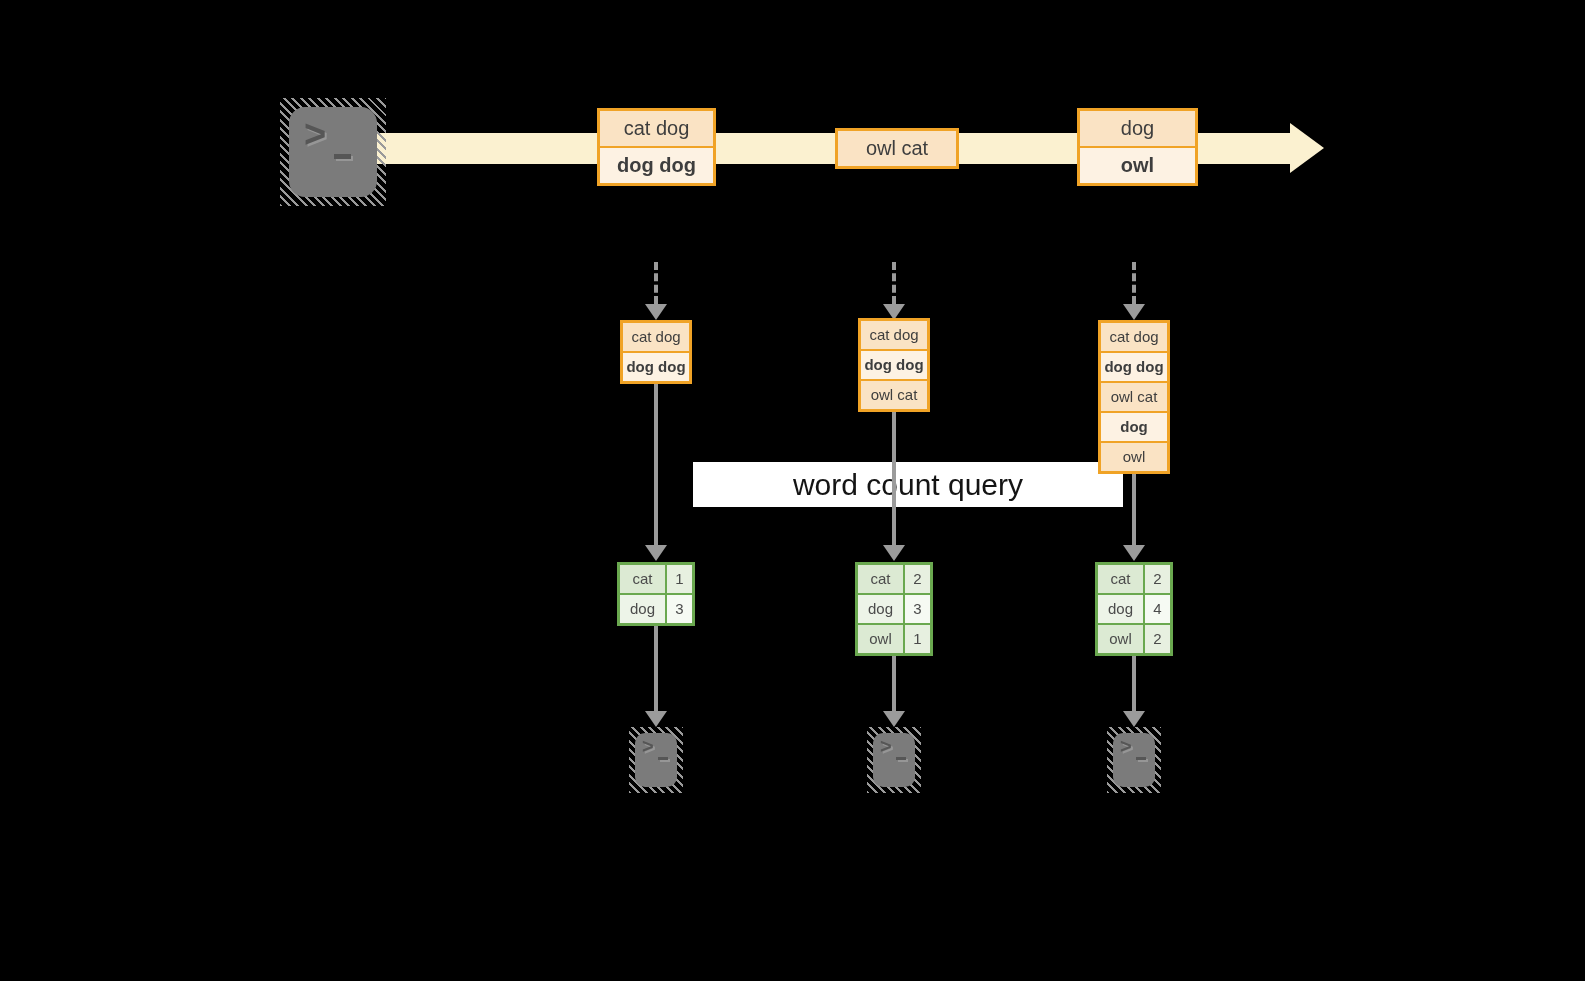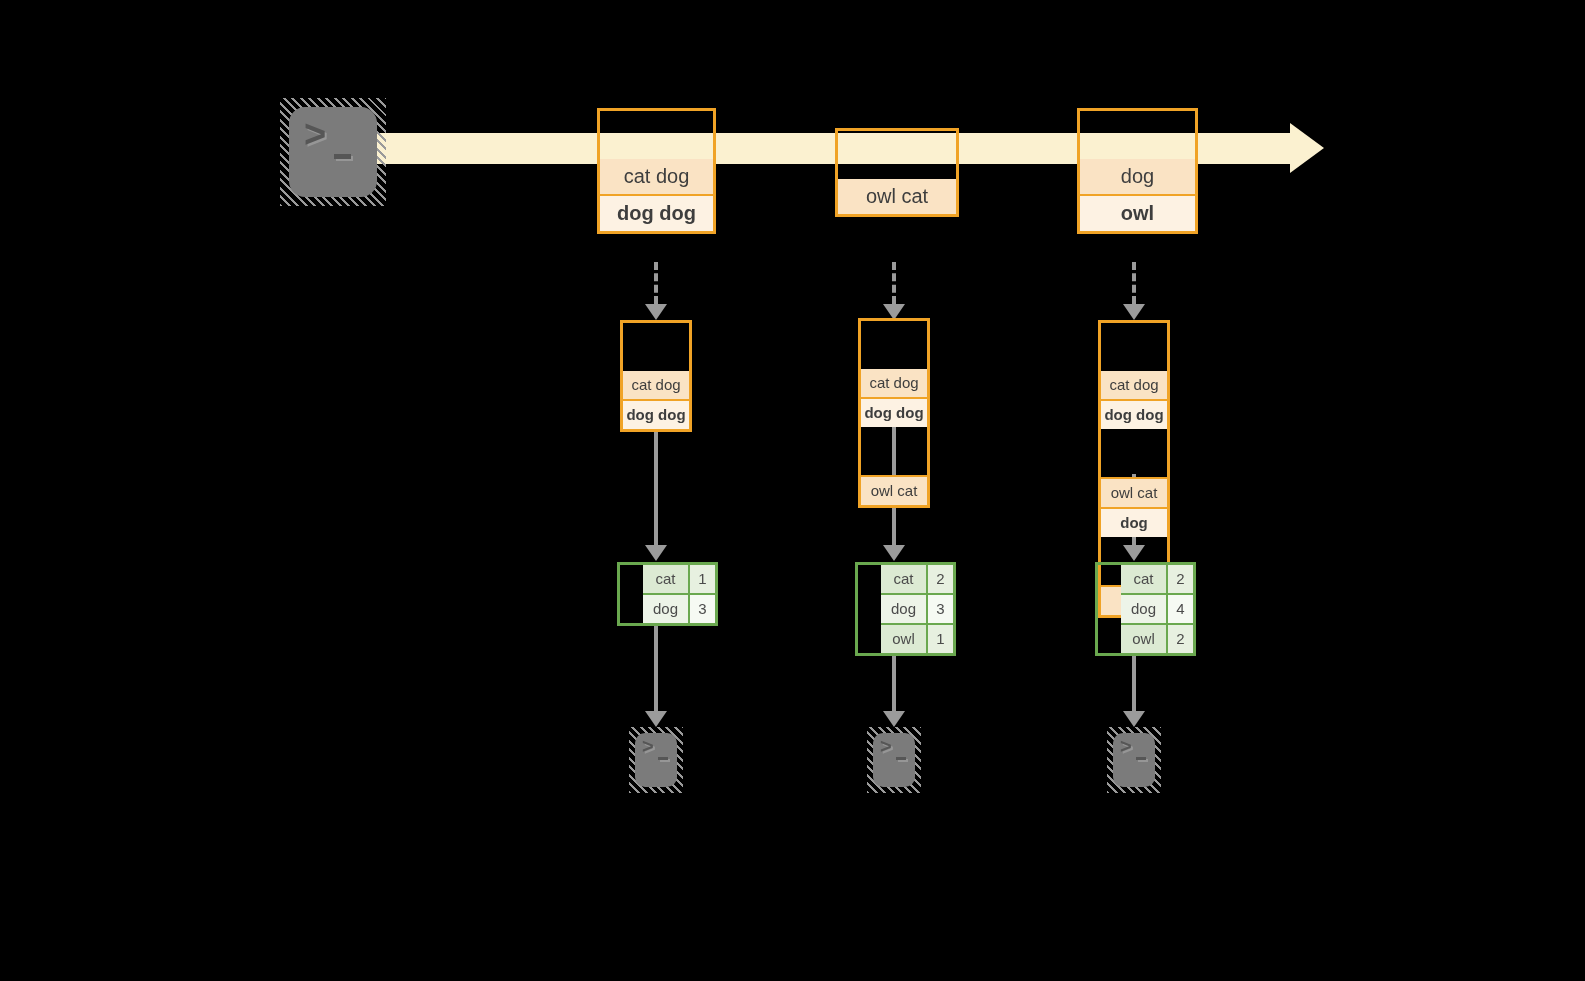--- a/index.html
+++ b/index.html
@@ -23,40 +23,40 @@
   .stream-shaft{position:absolute;left:373px;top:133px;width:917px;height:31px;
                 background:var(--cream);z-index:2;}
   .stream-head{position:absolute;left:1290px;top:123px;width:0;height:0;z-index:2;
                border-top:25px solid transparent;border-bottom:25px solid transparent;
                border-left:34px solid var(--cream);}
 
   
   .event-box{position:absolute;border:3px solid var(--orange);z-index:8;box-sizing:content-box;}
   .box-row{height:35px;line-height:35px;text-align:center;font-size:20px;color:var(--ink);}
   .box-row + .box-row{border-top:2px solid var(--orange);}
-  .dark{background:var(--peach-dark);margin-top:48px;}
+  .dark{background:var(--peach-dark);}
   .light{background:var(--peach-light);font-weight:bold;}
 
   .log-stack{position:absolute;width:66px;border:3px solid var(--orange);z-index:8;}
   .stack-row{height:28px;line-height:28px;text-align:center;font-size:15px;color:var(--ink);}
   .stack-row + .stack-row{border-top:2px solid var(--orange);}
 
   
   .dashed-line{position:absolute;width:0;border-left:4px dashed var(--arrow);z-index:6;}
   .solid-line{position:absolute;width:4px;background:var(--arrow);z-index:6;}
   .arrow-down{position:absolute;width:0;height:0;z-index:6;
               border-left:11px solid transparent;border-right:11px solid transparent;
               border-top:16px solid var(--arrow);}
 
   
   .query-band{position:absolute;left:693px;top:462px;width:430px;height:45px;background:#fff;
               z-index:4;text-align:center;line-height:45px;font-size:30px;color:#141414;}
 
   
-  .result-table{position:absolute;width:72px;border:3px solid var(--green);z-index:8;padding-left:23px;}
+  .result-table{position:absolute;width:72px;border:3px solid var(--green);z-index:8;}
   .result-row{display:flex;height:28px;line-height:28px;font-size:15px;color:#4b4b4b;}
   .result-row + .result-row{border-top:2px solid var(--green);}
   .cell-word{width:45px;text-align:center;border-right:2px solid var(--green);}
   .cell-count{flex:1;text-align:center;}
   .r-a .cell-word{background:var(--cell-a);} .r-a .cell-count{background:var(--cell-a2);}
   .r-b .cell-word{background:var(--cell-b);} .r-b .cell-count{background:var(--cell-b2);}
 
   
   .terminal{position:absolute;z-index:8;
             background:repeating-linear-gradient(45deg,#9a9a9a 0,#9a9a9a 2px,transparent 2px,transparent 6px);}
@@ -118,20 +118,21 @@
     <div class="stack-row dark">owl cat</div>
   </div>
   <div class="log-stack" style="left:1098px;top:320px">
     <div class="stack-row dark">cat dog</div>
     <div class="stack-row light">dog dog</div>
     <div class="stack-row dark">owl cat</div>
     <div class="stack-row light">dog</div>
     <div class="stack-row dark">owl</div>
   </div>
 
+  <div class="query-band">word count query</div>
 
   <div class="solid-line" style="left:654px;top:384px;height:161px"></div>
   <div class="arrow-down" style="left:645px;top:545px"></div>
   <div class="solid-line" style="left:892px;top:412px;height:133px"></div>
   <div class="arrow-down" style="left:883px;top:545px"></div>
   <div class="solid-line" style="left:1132px;top:474px;height:71px"></div>
   <div class="arrow-down" style="left:1123px;top:545px"></div>
 
   <div class="result-table" style="left:617px;top:562px">
     <div class="result-row r-a">

